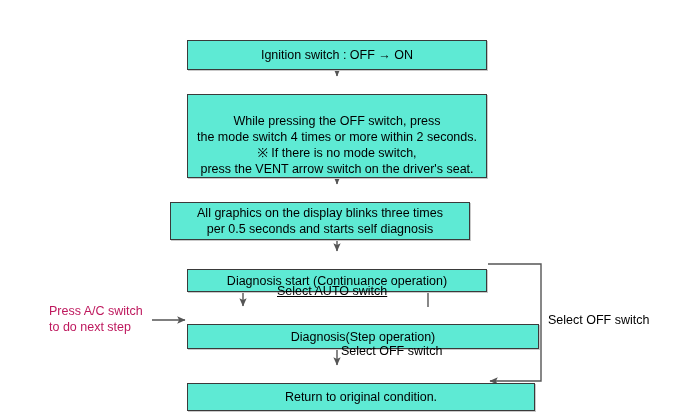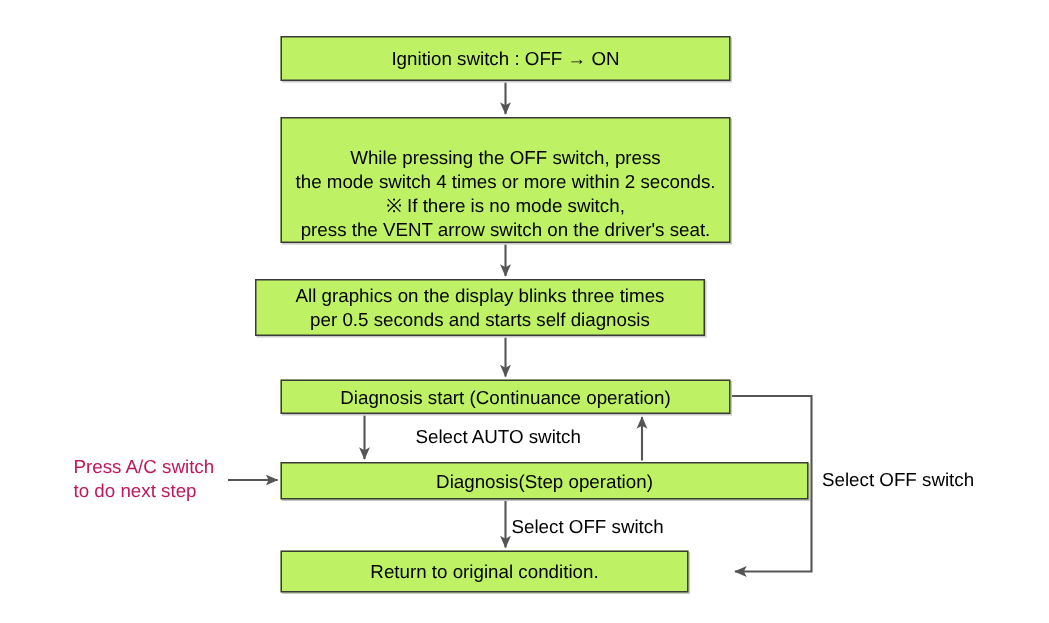--- a/index.html
+++ b/index.html
@@ -20,30 +20,31 @@
     position: absolute;
     left: 0;
     top: 0;
     width: 699px;
     height: 415px;
     pointer-events: none;
   }
   .node {
     position: absolute;
     box-sizing: border-box;
-    background: #bef264;
+    background: #5eead4;
     border: 1px solid #3a3a3a;
     box-shadow: 1px 1px 0 0 #c9c9c9;
     display: flex;
     align-items: center;
     justify-content: center;
     text-align: center;
     font-size: 12.5px;
     line-height: 16px;
     color: #000000;
+    margin-top: 16px;
   }
   .node .node-text {
     display: block;
     width: 100%;
     white-space: pre-line;
   }
   .edge-label {
     position: absolute;
     font-size: 12.5px;
     line-height: 16px;
@@ -56,22 +57,22 @@
     line-height: 16px;
     color: #be185d;
     white-space: pre-line;
     text-align: left;
   }
   #n-ignition { left: 187px; top: 24px;  width: 300px; height: 30px; }
   #n-press    { left: 187px; top: 78px;  width: 300px; height: 84px; align-items: flex-end; }
   #n-blink    { left: 170px; top: 186px; width: 300px; height: 38px; }
   #n-start    { left: 187px; top: 253px; width: 300px; height: 23px; }
   #n-step     { left: 187px; top: 308px; width: 352px; height: 25px; }
-  #n-return   { left: 187px; top: 367px; width: 272px; height: 28px; align-items: center; }
-  #lbl-auto   { left: 277px; top: 283px; }
+  #n-return   { left: 187px; top: 367px; width: 348px; height: 28px; align-items: center; }
+  #lbl-auto   { left: 277px; top: 283px; text-decoration: underline; }
   #lbl-off    { left: 341px; top: 343px; }
   #lbl-right  { left: 548px; top: 312px; }
   #note-left  { left: 49px;  top: 303px; }
 </style>
 </head>
 <body>
 
 <div id="canvas">
 
   <svg class="wires" viewBox="0 0 699 415" xmlns="http://www.w3.org/2000/svg">

